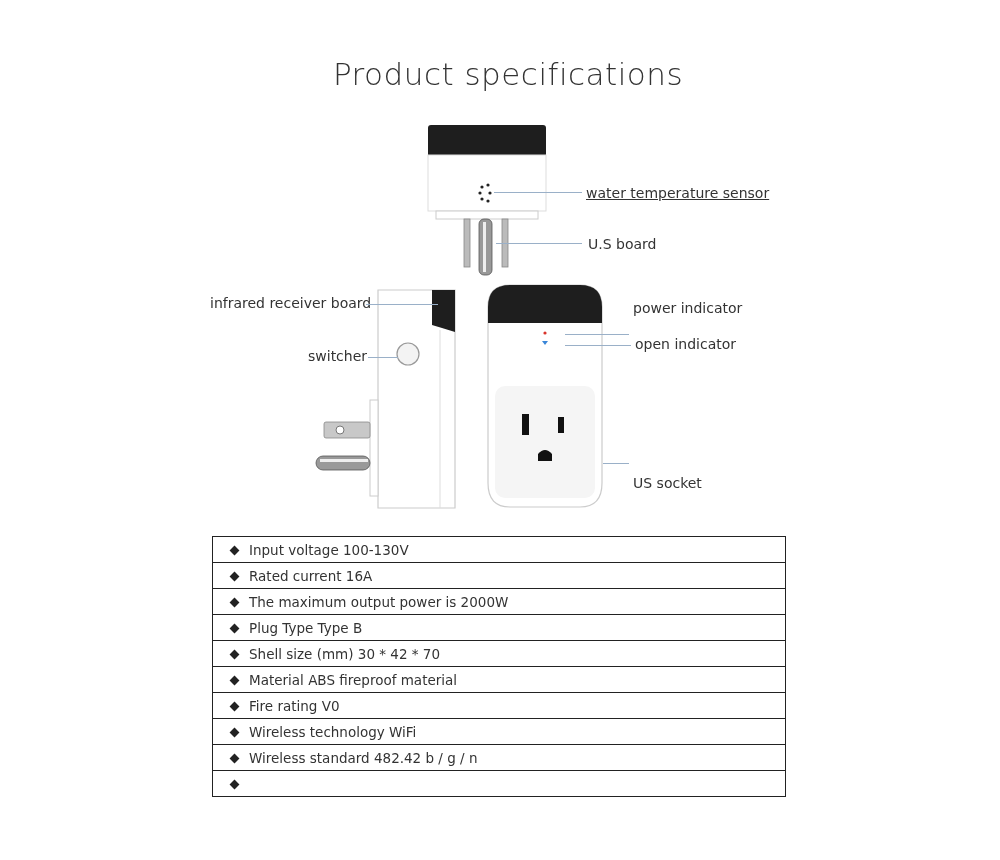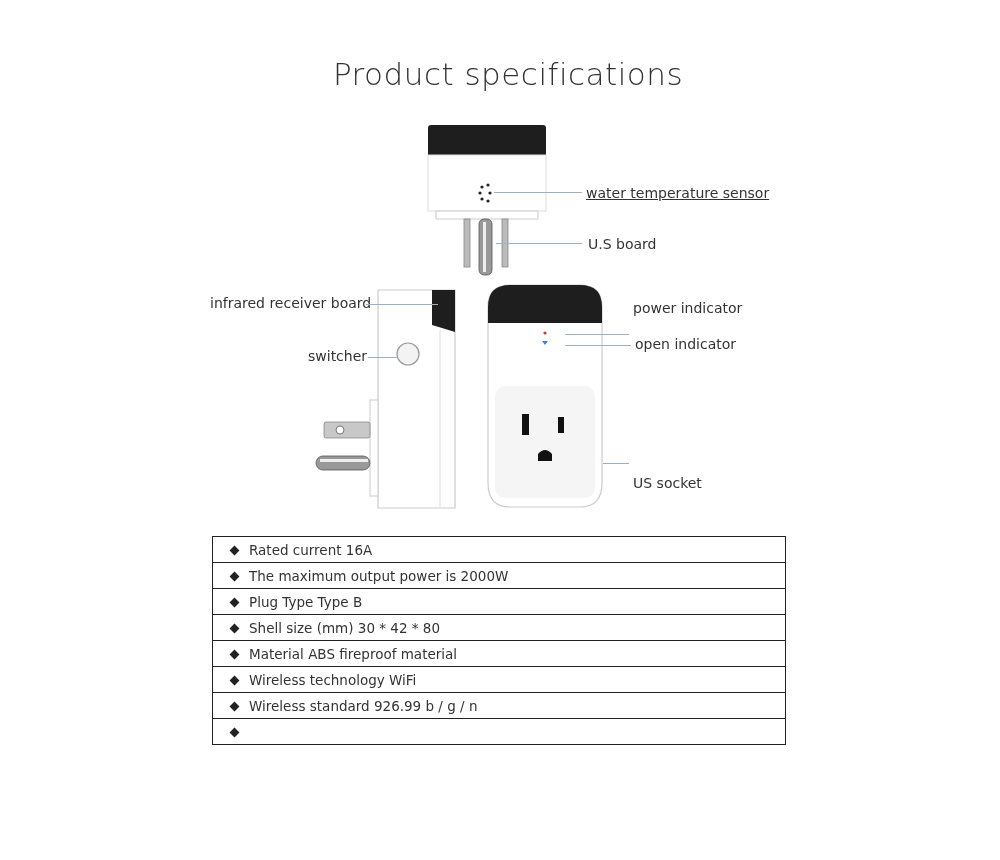--- a/index.html
+++ b/index.html
@@ -89,37 +89,43 @@
 
 <div class="callout-line" style="left:565px; top:345px; width:66px;"></div>
 <div class="callout-label" style="left:635px; top:336px;">open indicator</div>
 
 <div class="callout-line" style="left:603px; top:463px; width:26px;"></div>
 <div class="callout-label" style="left:633px; top:455px;margin-top:20px;">US socket</div>
 
 <table class="spec-table">
   <tbody>
     <tr>
+        <td><span class="bullet"></span><span>Input voltage 100-130V</span></td>
+      </tr>
+    <tr>
         <td><span class="bullet"></span><span>Rated current 16A</span></td>
       </tr>
     <tr>
         <td><span class="bullet"></span><span>The maximum output power is 2000W</span></td>
       </tr>
     <tr>
         <td><span class="bullet"></span><span>Plug Type Type B</span></td>
       </tr>
     <tr>
-        <td><span class="bullet"></span><span>Shell size (mm) 30 * 42 * 80</span></td>
+        <td><span class="bullet"></span><span>Shell size (mm) 30 * 42 * 70</span></td>
       </tr>
     <tr>
         <td><span class="bullet"></span><span>Material ABS fireproof material</span></td>
       </tr>
     <tr>
+        <td><span class="bullet"></span><span>Fire rating V0</span></td>
+      </tr>
+    <tr>
         <td><span class="bullet"></span><span>Wireless technology WiFi</span></td>
       </tr>
     <tr>
-        <td><span class="bullet"></span><span>Wireless standard 926.99 b / g / n</span></td>
+        <td><span class="bullet"></span><span>Wireless standard 482.42 b / g / n</span></td>
       </tr>
     <tr>
         <td><span class="bullet"></span></td>
       </tr>
   </tbody>
 </table>
 
 </body></html>

